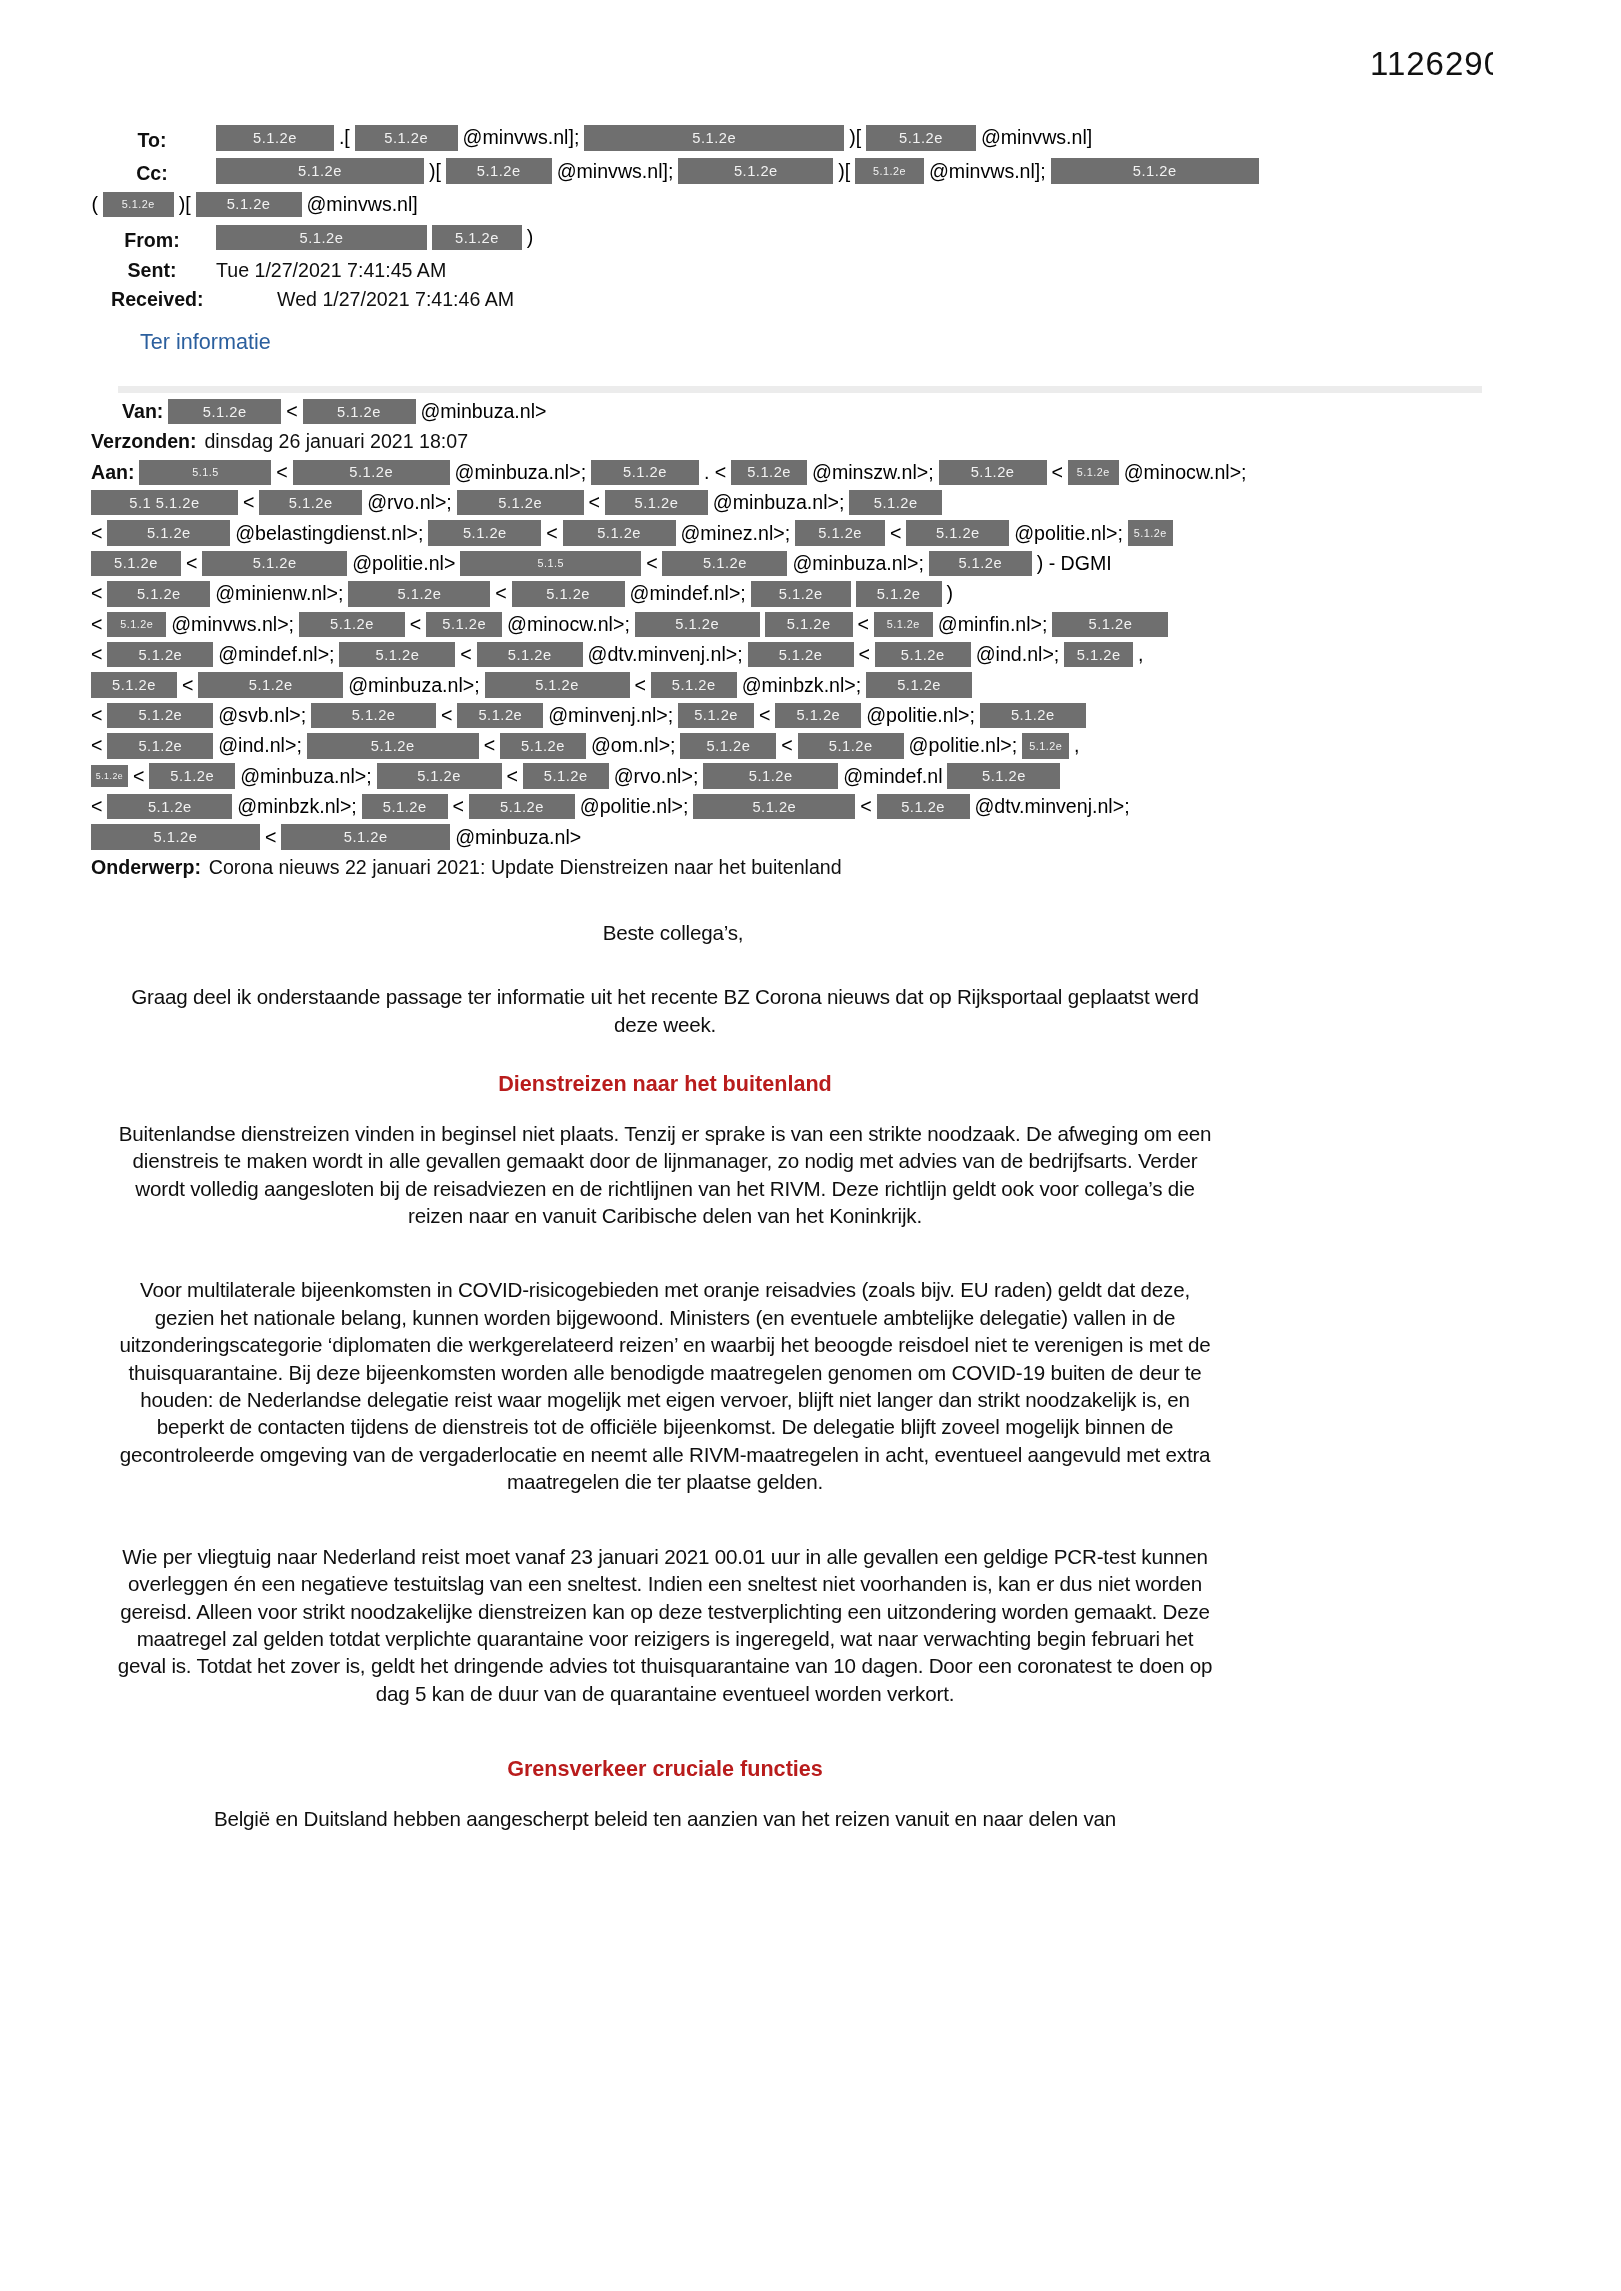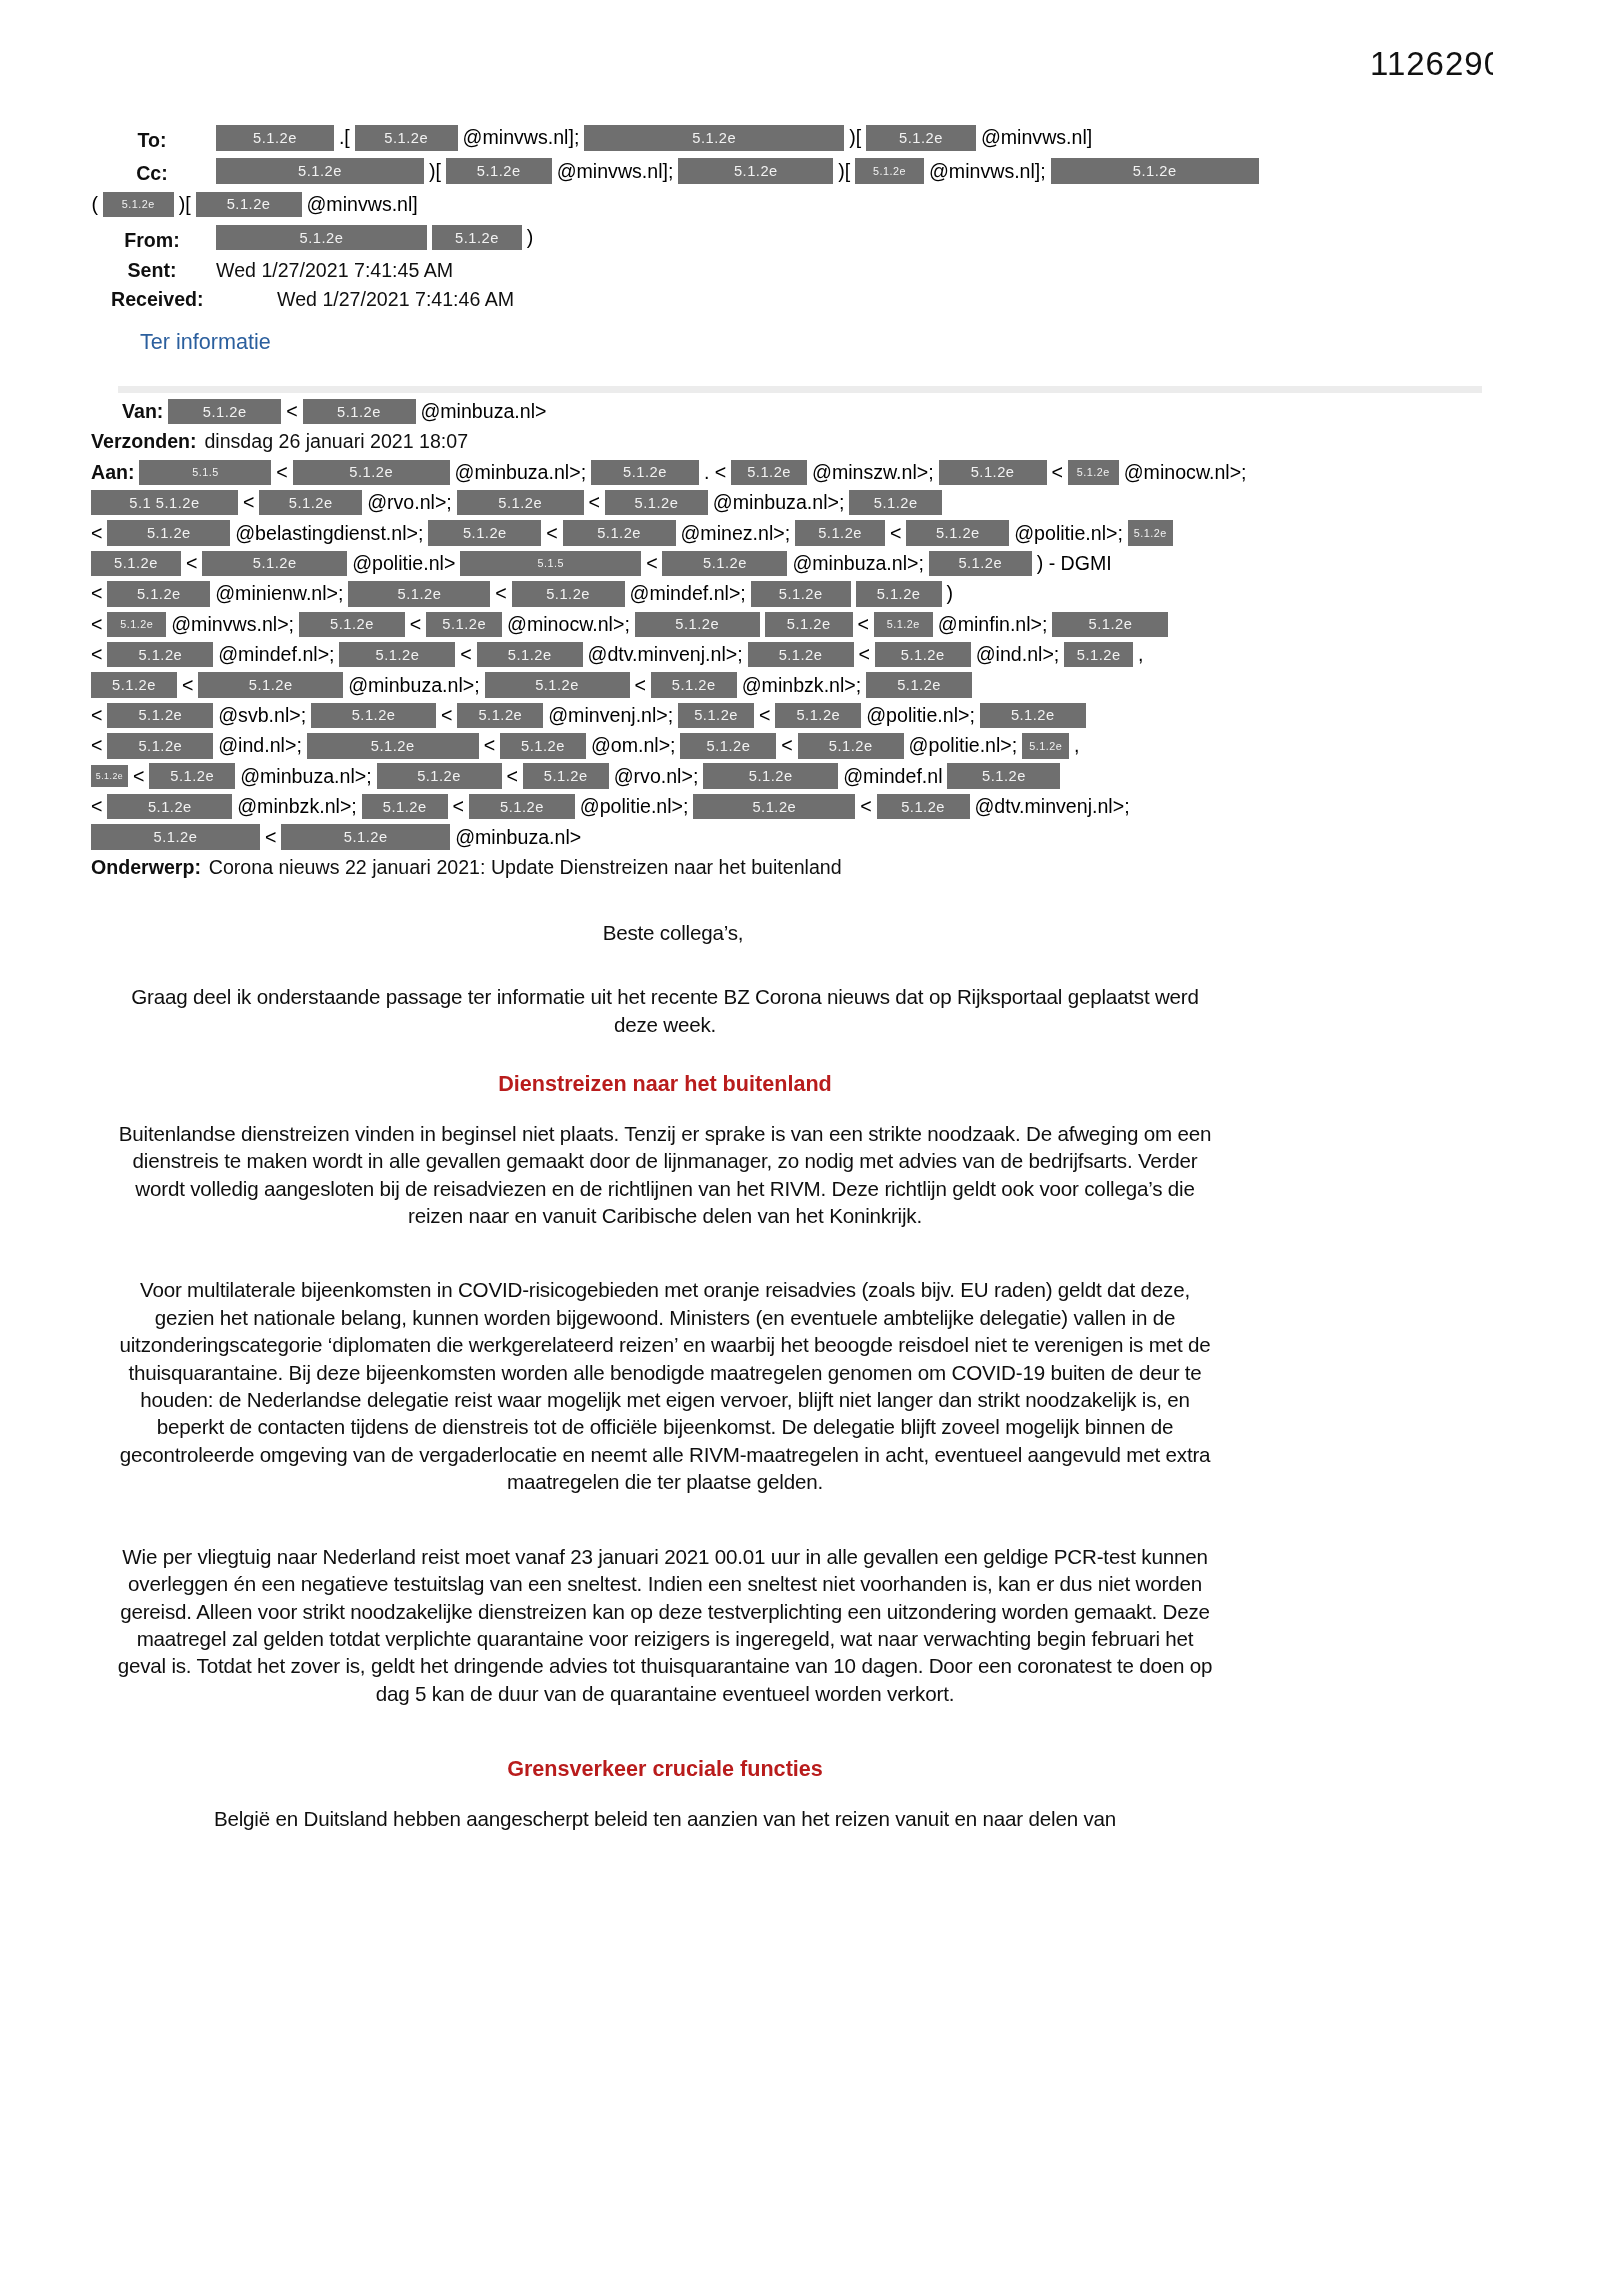--- a/index.html
+++ b/index.html
@@ -96,21 +96,21 @@
     <div class="hrow">
       <span class="hlabel">From:</span>
       <span class="tok-line">
           <span class="redact" style="width: 211px;">5.1.2e</span>
           <span class="redact" style="width: 90px;">5.1.2e</span>
           <span class="frag">)</span>
         </span>
     </div>
     <div class="hrow">
       <span class="hlabel">Sent:</span>
-      <span>Wed 1/27/2021 7:41:45 AM</span>
+      <span>Tue 1/27/2021 7:41:45 AM</span>
     </div>
     <div class="hrow">
       <span class="hlabel">Received:</span>
       <span class="ind">Wed 1/27/2021 7:41:46 AM</span>
     </div>
   </div>
 
   <div class="ter">Ter informatie</div>
 
   <div class="quoted">

